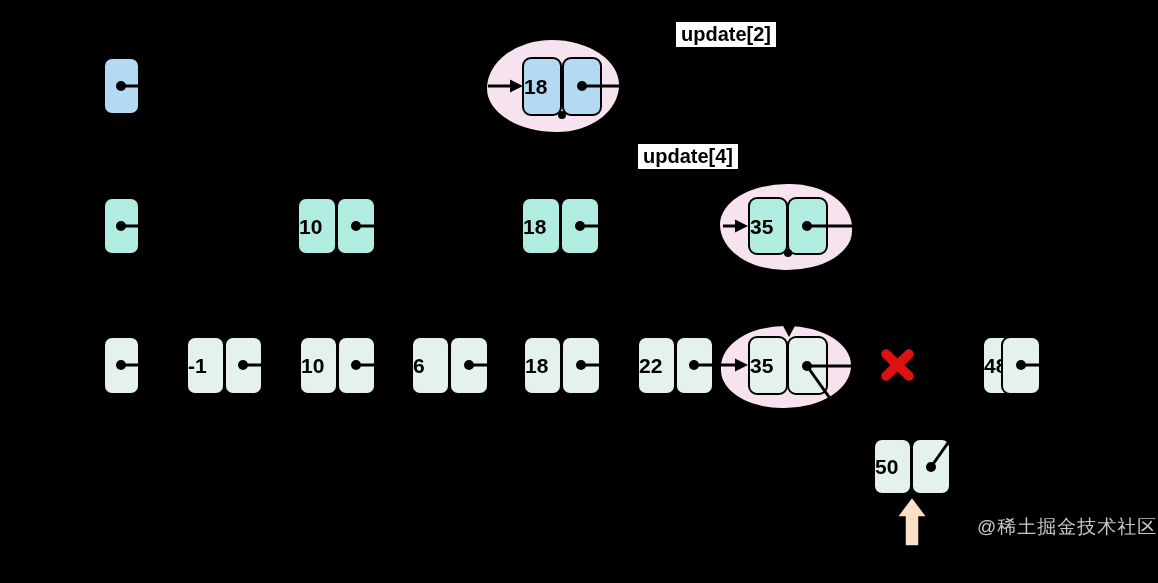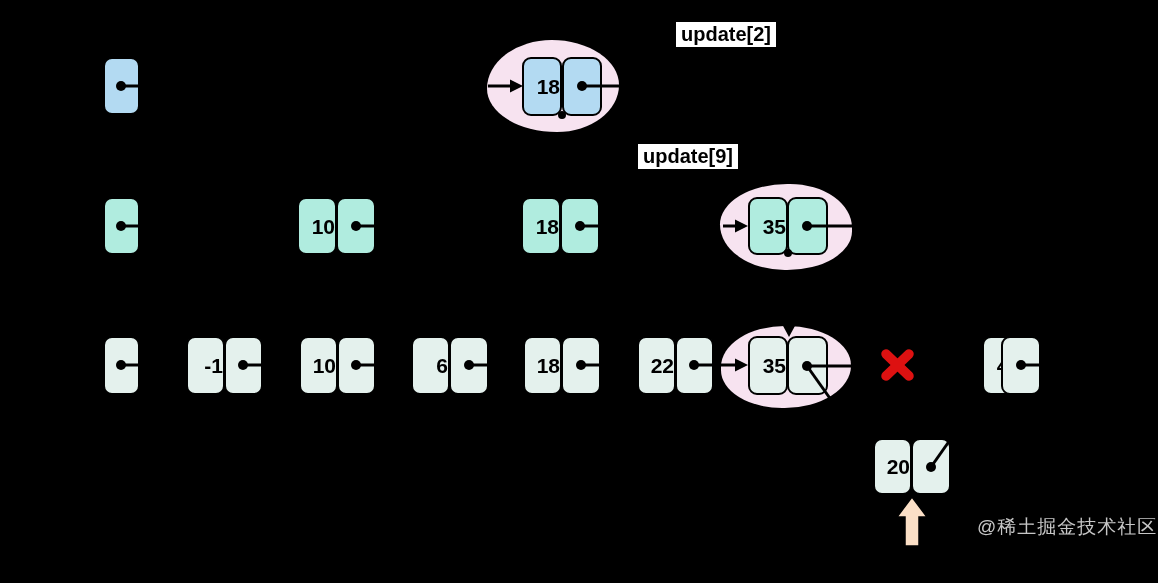--- a/index.html
+++ b/index.html
@@ -3,42 +3,42 @@
 <meta charset="utf-8">
 <style>
   html,body{margin:0;padding:0;background:#000;}
   .canvas{position:relative;width:1158px;height:573px;background:#000;overflow:hidden;
           font-family:"Liberation Sans",sans-serif;}
   .ellipse{position:absolute;background:var(--highlight-fill);z-index:1;}
   .ellipse.e1{border-radius:49% 51% 47% 53% / 53% 49% 51% 47%;}
   .ellipse.e2{border-radius:52% 48% 50% 50% / 48% 52% 46% 54%;}
   .ellipse.e3{border-radius:50% 50% 52% 48% / 51% 49% 53% 47%;}
   .cell{position:absolute;box-sizing:border-box;border:2.5px solid #000;border-radius:9px;
-        z-index:2;display:flex;align-items:center;justify-content:flex-end;}
+        z-index:2;display:flex;align-items:center;justify-content:flex-start;}
   .lv2{background:var(--level2-fill);}
   .lv1{background:var(--level1-fill);}
   .lv0{background:var(--level0-fill);}
   .cell span{font-weight:700;font-size:21px;color:#000;line-height:1;}
   .connectors{position:absolute;left:0;top:0;z-index:3;}
   .ulabel{position:absolute;background:var(--label-bg);color:#000;font-weight:700;
           font-size:20px;line-height:21px;padding:2px 5px;z-index:4;white-space:nowrap;}
   .watermark{position:absolute;left:977px;top:514px;color:var(--watermark-gray);
              font-size:19px;letter-spacing:1px;z-index:4;white-space:nowrap;}
 </style>
 </head>
 <body>
 
 <div class="canvas">
 
   <div class="ellipse e1" style="left:487px;top:40px;width:132px;height:92px"></div>
   <div class="ellipse e2" style="left:720px;top:184px;width:132px;height:86px"></div>
   <div class="ellipse e3" style="left:721px;top:326px;width:130px;height:82px"></div>
 
   <div class="ulabel" style="left:676px;top:22px">update[2]</div>
-  <div class="ulabel" style="left:638px;top:144px">update[9]</div>
+  <div class="ulabel" style="left:638px;top:144px">update[4]</div>
 
   <div class="cell lv2" style="left:103px;top:57px;width:37px;height:58px"></div>
   <div class="cell lv2" style="left:522px;top:57px;width:40px;height:59px">
     <span>18</span>
     </div>
   <div class="cell lv2" style="left:562px;top:57px;width:40px;height:59px"></div>
 
   <div class="cell lv1" style="left:103px;top:197px;width:37px;height:58px"></div>
   <div class="cell lv1" style="left:297px;top:197px;width:40px;height:58px">
     <span>10</span>
@@ -77,21 +77,21 @@
   <div class="cell lv0" style="left:748px;top:336px;width:40px;height:59px">
     <span>35</span>
     </div>
   <div class="cell lv0" style="left:787px;top:336px;width:41px;height:59px"></div>
   <div class="cell lv0" style="left:982px;top:336px;width:40px;height:59px">
     <span>48</span>
     </div>
   <div class="cell lv0" style="left:1001px;top:336px;width:40px;height:59px"></div>
 
   <div class="cell lv0" style="left:873px;top:438px;width:39px;height:57px">
-    <span>20</span>
+    <span>50</span>
     </div>
   <div class="cell lv0" style="left:911px;top:438px;width:40px;height:57px"></div>
 
   <svg class="connectors" width="1158" height="583" viewBox="0 0 1158 583">
 
     <g fill="#000">
       <circle cx="121" cy="86" r="5"></circle>
         <circle cx="582" cy="86" r="5"></circle>
       <circle cx="121" cy="226" r="5"></circle>
         <circle cx="356" cy="226" r="5"></circle>

